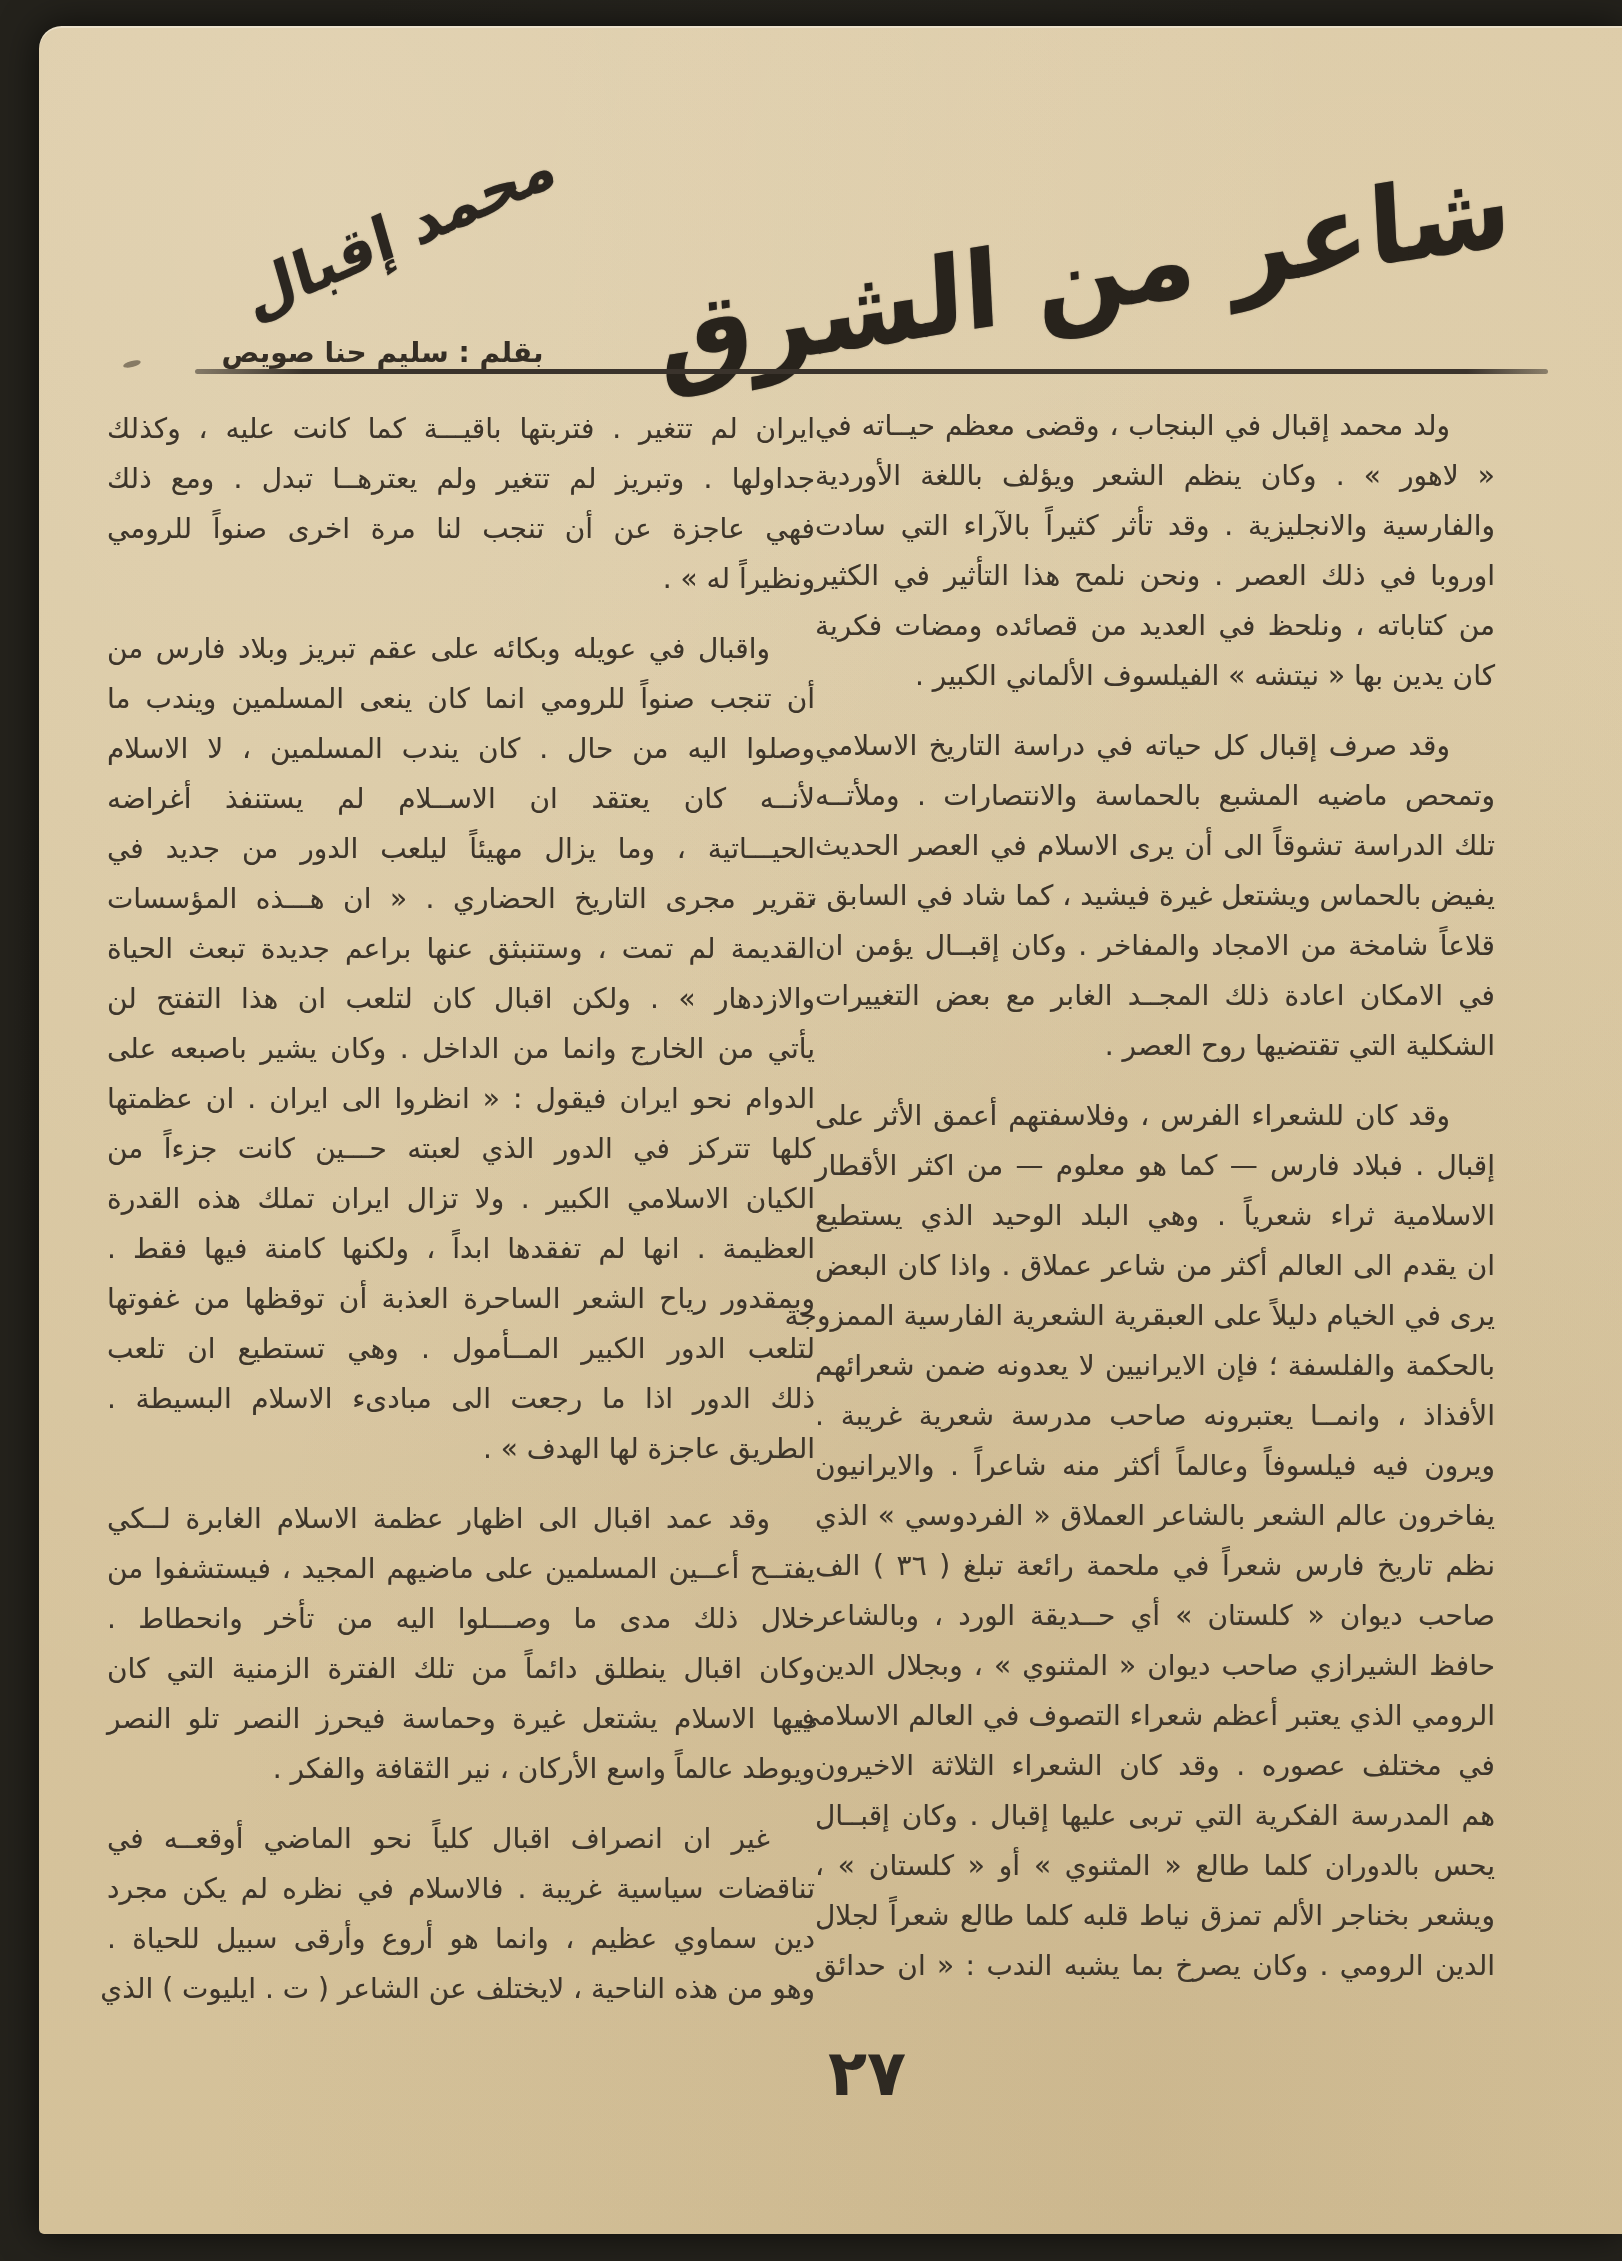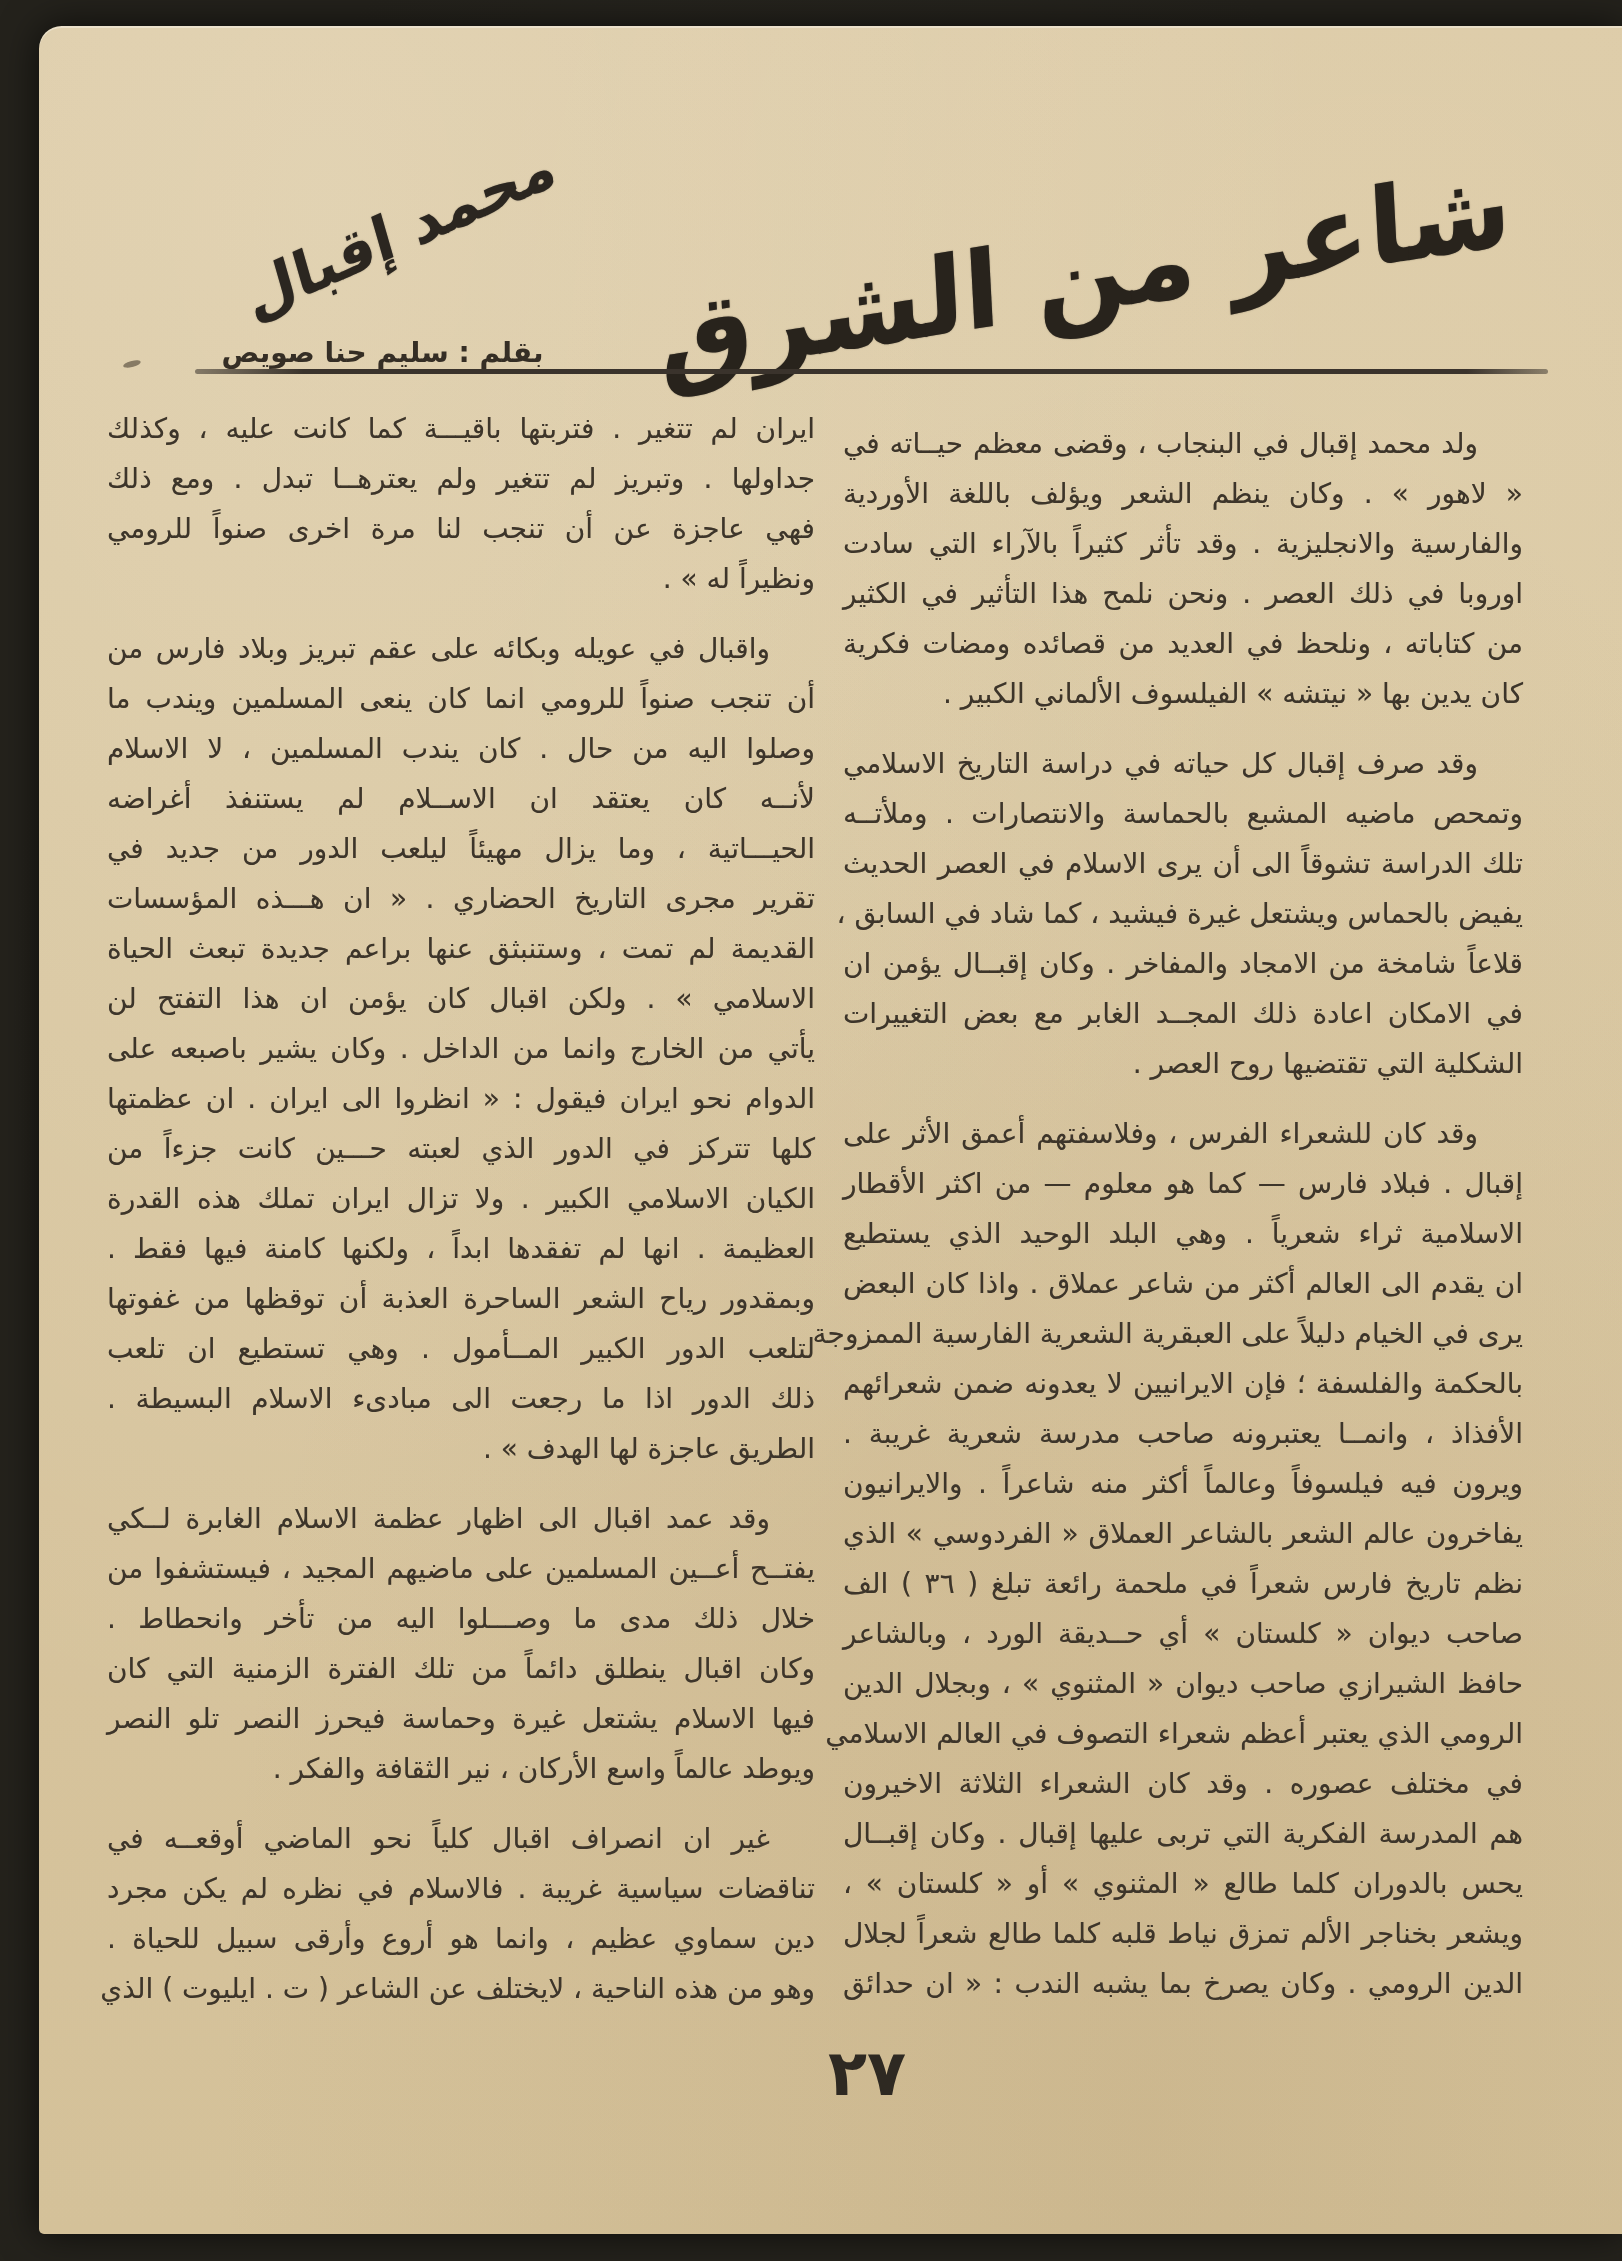--- a/index.html
+++ b/index.html
@@ -102,24 +102,23 @@
   }
   
   .column {
     position: absolute;
     direction: rtl;
     font-size: 28px;
     color: #3d352a;
     text-shadow: 0 0 0.6px rgba(61,53,42,.35);
   }
   .column.right-col {
-    left: 804px;
+    left: 776px;
     top: 375px;
     width: 680px;
-    margin-top: 18px;
   }
   .column.left-col {
     left: 68px;
     top: 378px;
     width: 708px;
   }
   .para { margin: 0; }
   .para + .para { margin-top: 20px; }
   .line {
     height: 50px;
@@ -209,21 +208,21 @@
         <div class="line last">ونظيراً له » .</div>
       </div>
       <div class="para">
         <div class="line first">واقبال في عويله وبكائه على عقم تبريز وبلاد فارس من</div>
         <div class="line">أن تنجب صنواً للرومي انما كان ينعى المسلمين ويندب ما</div>
         <div class="line">وصلوا اليه من حال . كان يندب المسلمين ، لا الاسلام</div>
         <div class="line">لأنــه كان يعتقد ان الاســلام لم يستنفذ أغراضه</div>
         <div class="line">الحيـــاتية ، وما يزال مهيئاً ليلعب الدور من جديد في</div>
         <div class="line">تقرير مجرى التاريخ الحضاري . « ان هـــذه المؤسسات</div>
         <div class="line">القديمة لم تمت ، وستنبثق عنها براعم جديدة تبعث الحياة</div>
-        <div class="line">الاسلامي » . ولكن اقبال كان يؤمن ان هذا التفتح لن</div>
+        <div class="line">والازدهار » . ولكن اقبال كان لتلعب ان هذا التفتح لن</div>
         <div class="line">يأتي من الخارج وانما من الداخل . وكان يشير باصبعه على</div>
         <div class="line">الدوام نحو ايران فيقول : « انظروا الى ايران . ان عظمتها</div>
         <div class="line">كلها تتركز في الدور الذي لعبته حـــين كانت جزءاً من</div>
         <div class="line">الكيان الاسلامي الكبير . ولا تزال ايران تملك هذه القدرة</div>
         <div class="line">العظيمة . انها لم تفقدها ابداً ، ولكنها كامنة فيها فقط .</div>
         <div class="line">وبمقدور رياح الشعر الساحرة العذبة أن توقظها من غفوتها</div>
         <div class="line">لتلعب الدور الكبير المــأمول . وهي تستطيع ان تلعب</div>
         <div class="line">ذلك الدور اذا ما رجعت الى مبادىء الاسلام البسيطة .</div>
         <div class="line last">الطريق عاجزة لها الهدف » .</div>
       </div>

